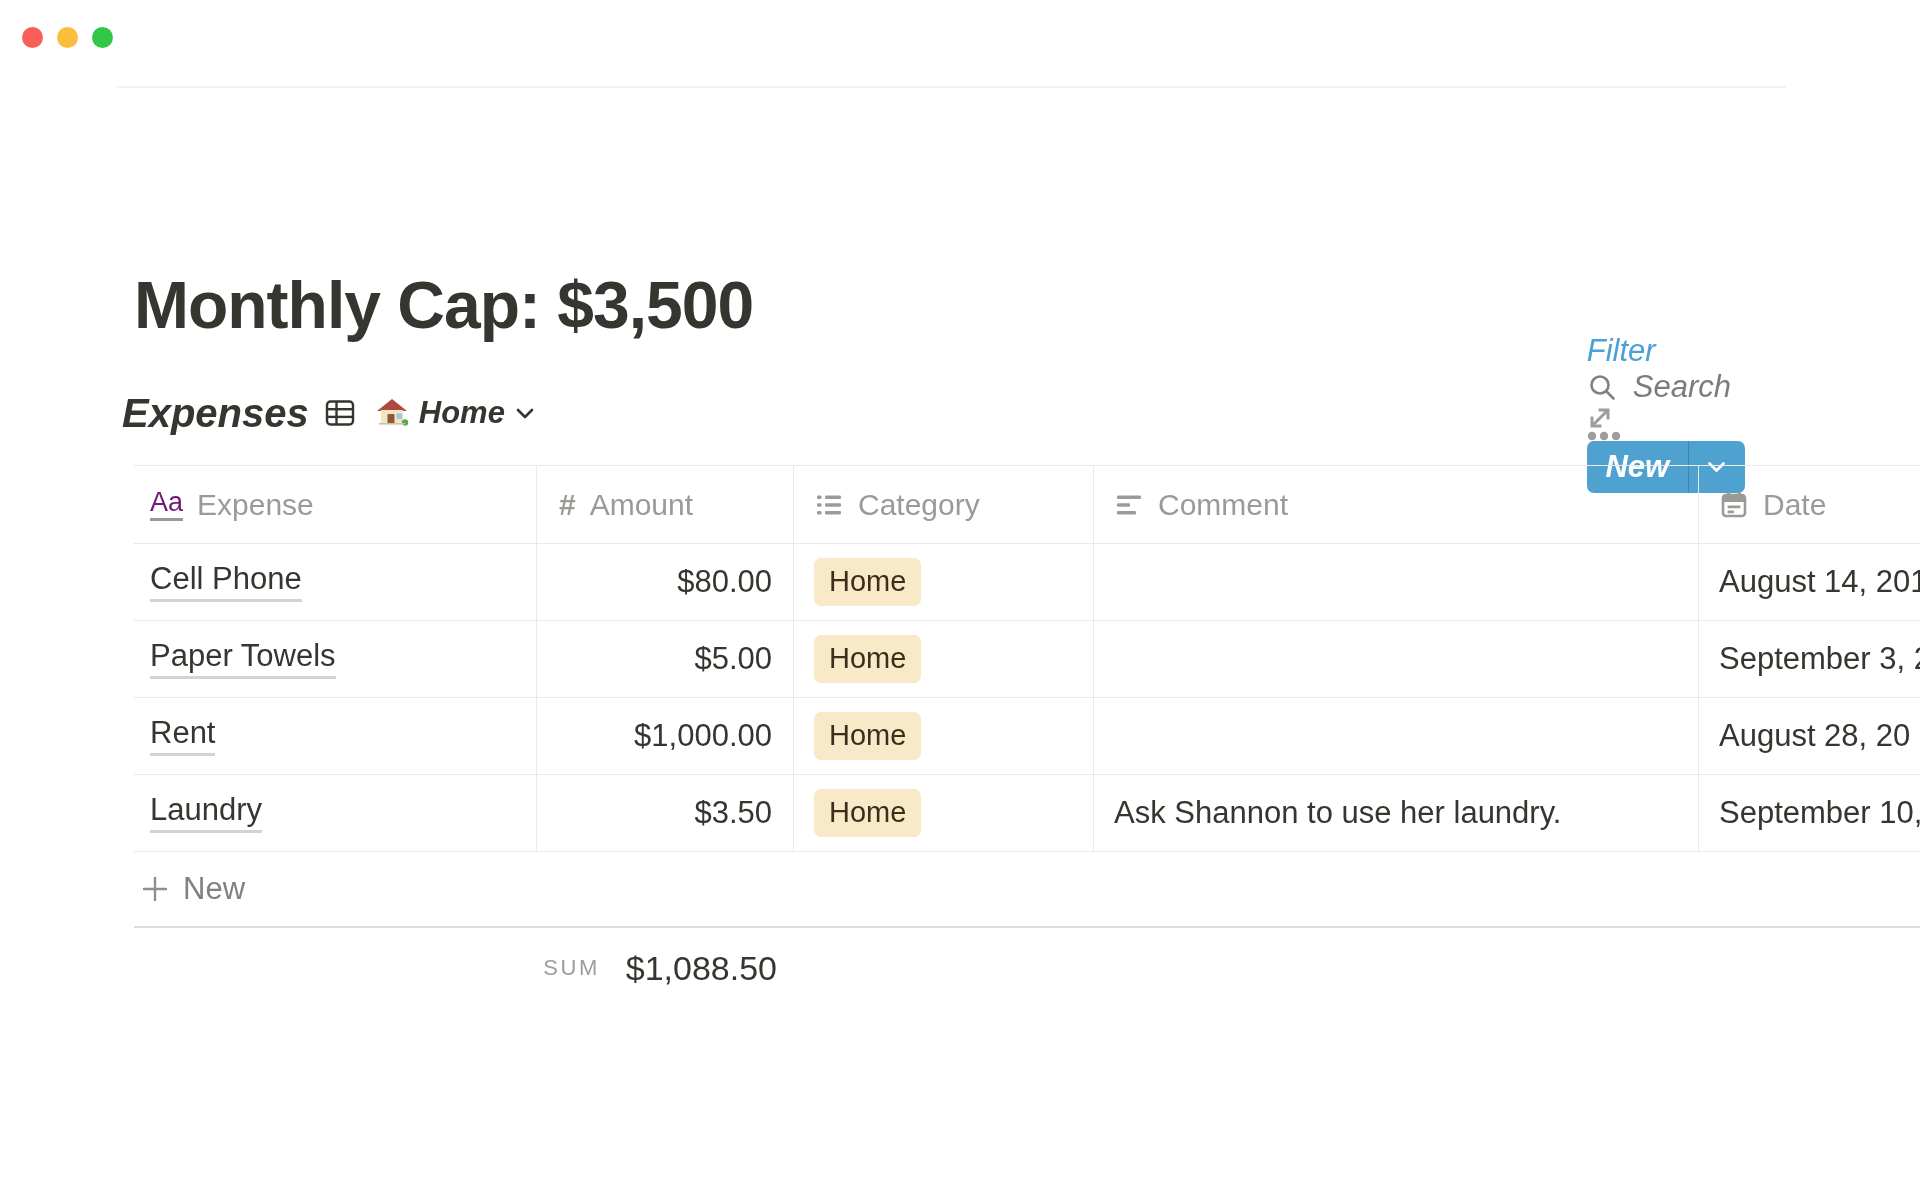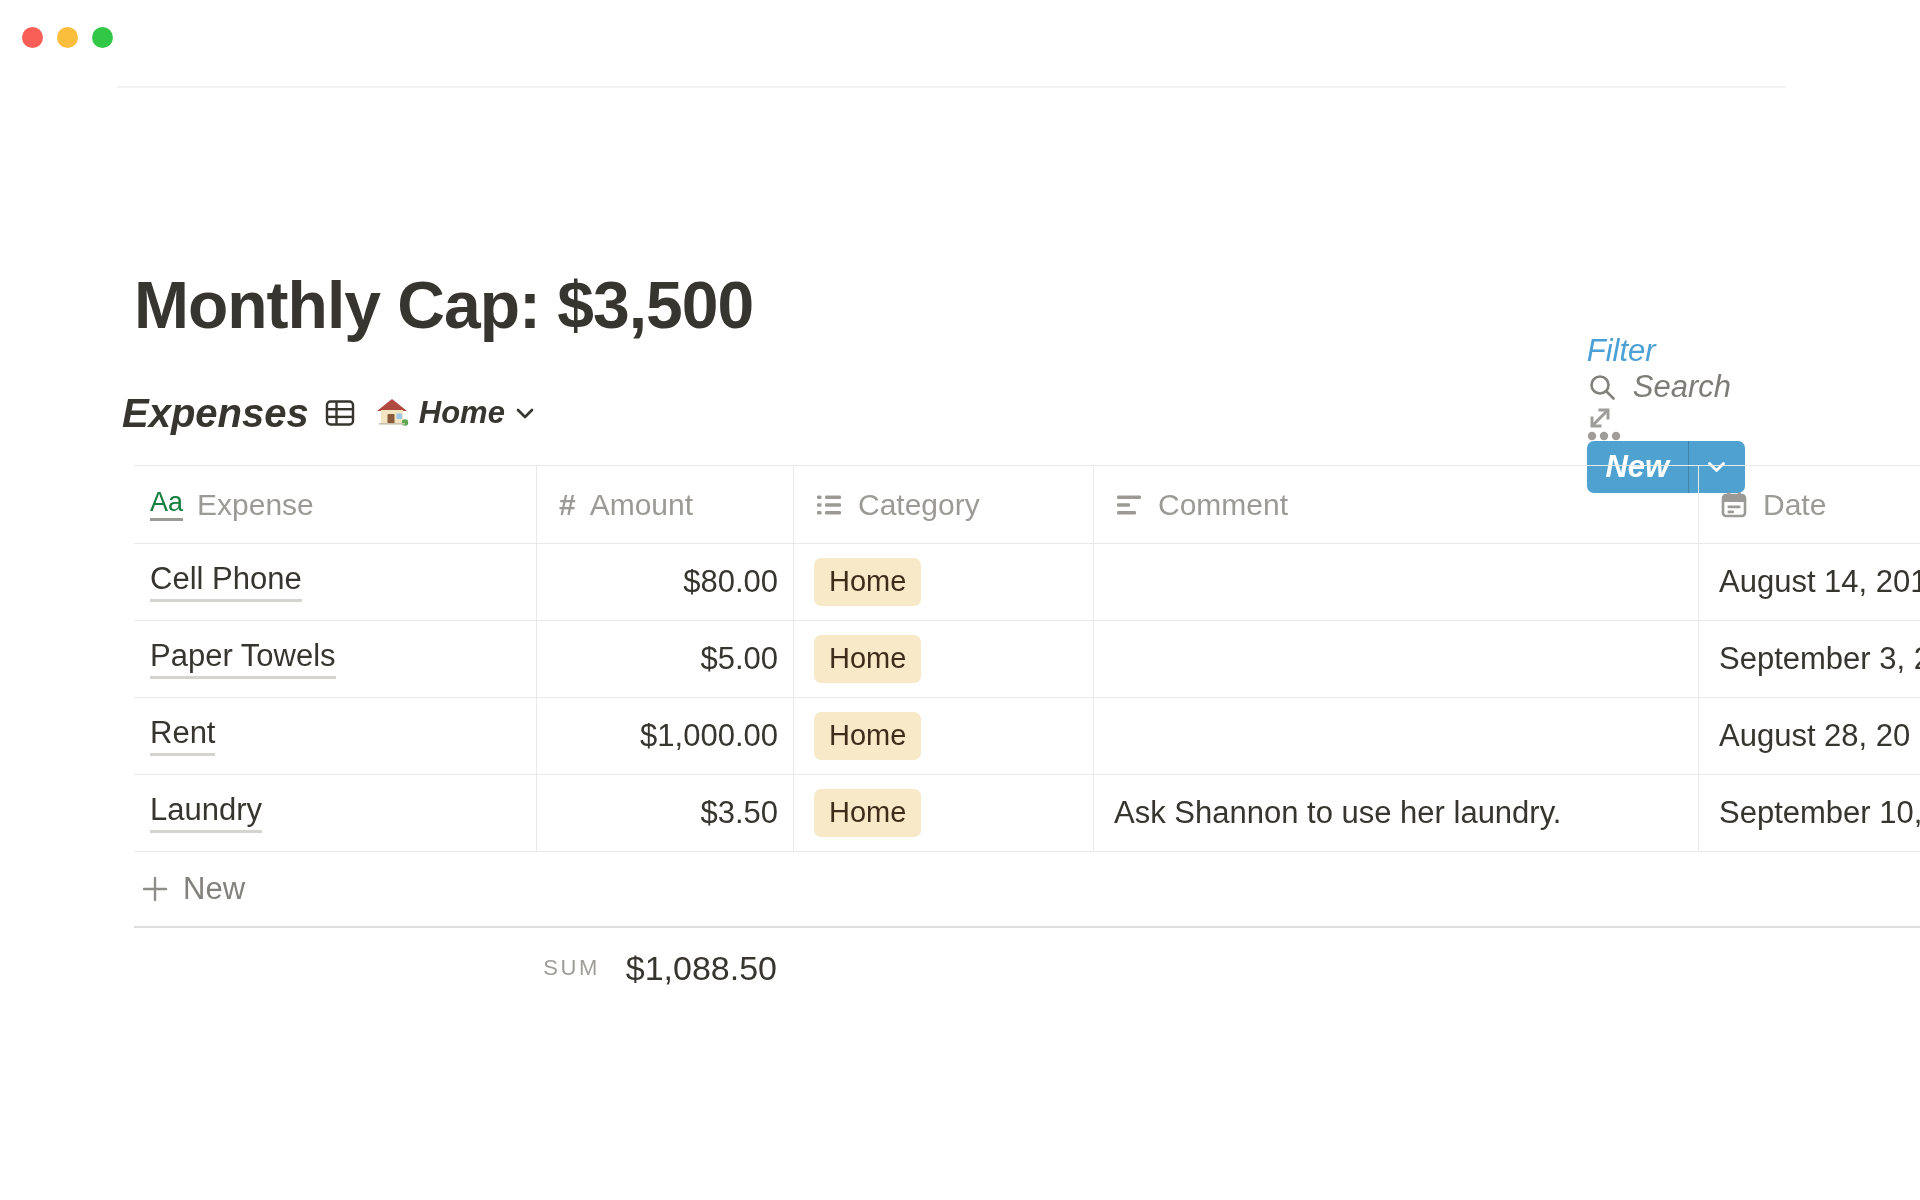--- a/index.html
+++ b/index.html
@@ -41,40 +41,40 @@
   
   .table { position:absolute; left:134px; top:465px; width:2015px; }
   .trow { display:grid; grid-template-columns:403px 257px 300px 605px 450px; }
   .thead { height:79px; border-top:1px solid #e9e9e7; border-bottom:1px solid #e9e9e7; }
   .tdata { height:77px; border-bottom:1px solid #e9e9e7; }
   .cell { display:flex; align-items:center; overflow:hidden; }
   .thead .cell { color:#9b9a97; font-size:30px; gap:14px; }
   .cell.vline { border-right:1px solid #e9e9e7; }
   .c1 { padding-left:16px; }
   .c2 { padding-left:22px; }
-  .c2.num { justify-content:flex-end; padding-right:15px; }
+  .c2.num { justify-content:flex-end; padding-right:21px; }
   .c3 { padding-left:20px; }
   .c4 { padding-left:20px; }
   .c5 { padding-left:20px; }
   .tdata .cell { font-size:31px; color:#37352f; }
   .expense-link { border-bottom:3px solid #d5d3cf; padding-bottom:3px; line-height:1.1; }
   .tag { background:#f8eac9; color:#402c1b; font-size:29px; line-height:1;
          padding:9px 15px 10px; border-radius:7px; }
   .new-row { height:76px; display:flex; align-items:center; gap:13px; padding-left:6px;
              border-bottom:2px solid #dfdedc; color:#82817d; font-size:31px; cursor:pointer; }
 
   
   .sum-row { position:absolute; left:537px; top:938px; width:240px; height:60px;
              display:flex; align-items:center; justify-content:flex-end; gap:15px;text-align:center; }
   .sum-label { font-size:22px; letter-spacing:2.5px; color:#9e9d99; }
   .sum-value { font-size:34px; color:#37352f;margin-left:11px; }
 
   
   .aa-icon { font-size:27px; line-height:1; border-bottom:3px solid #9b9a97;
-             padding-bottom:2px; color:#15803d; }
+             padding-bottom:2px; color:#701a75; }
   .hash-icon { font-size:30px; font-weight:700; color:#9b9a97; line-height:1; }
   svg { display:block; }
 </style>
 </head>
 <body>
 
 <div class="screen">
 
   <div class="traffic">
     <span style="background:#f95f57"></span>

